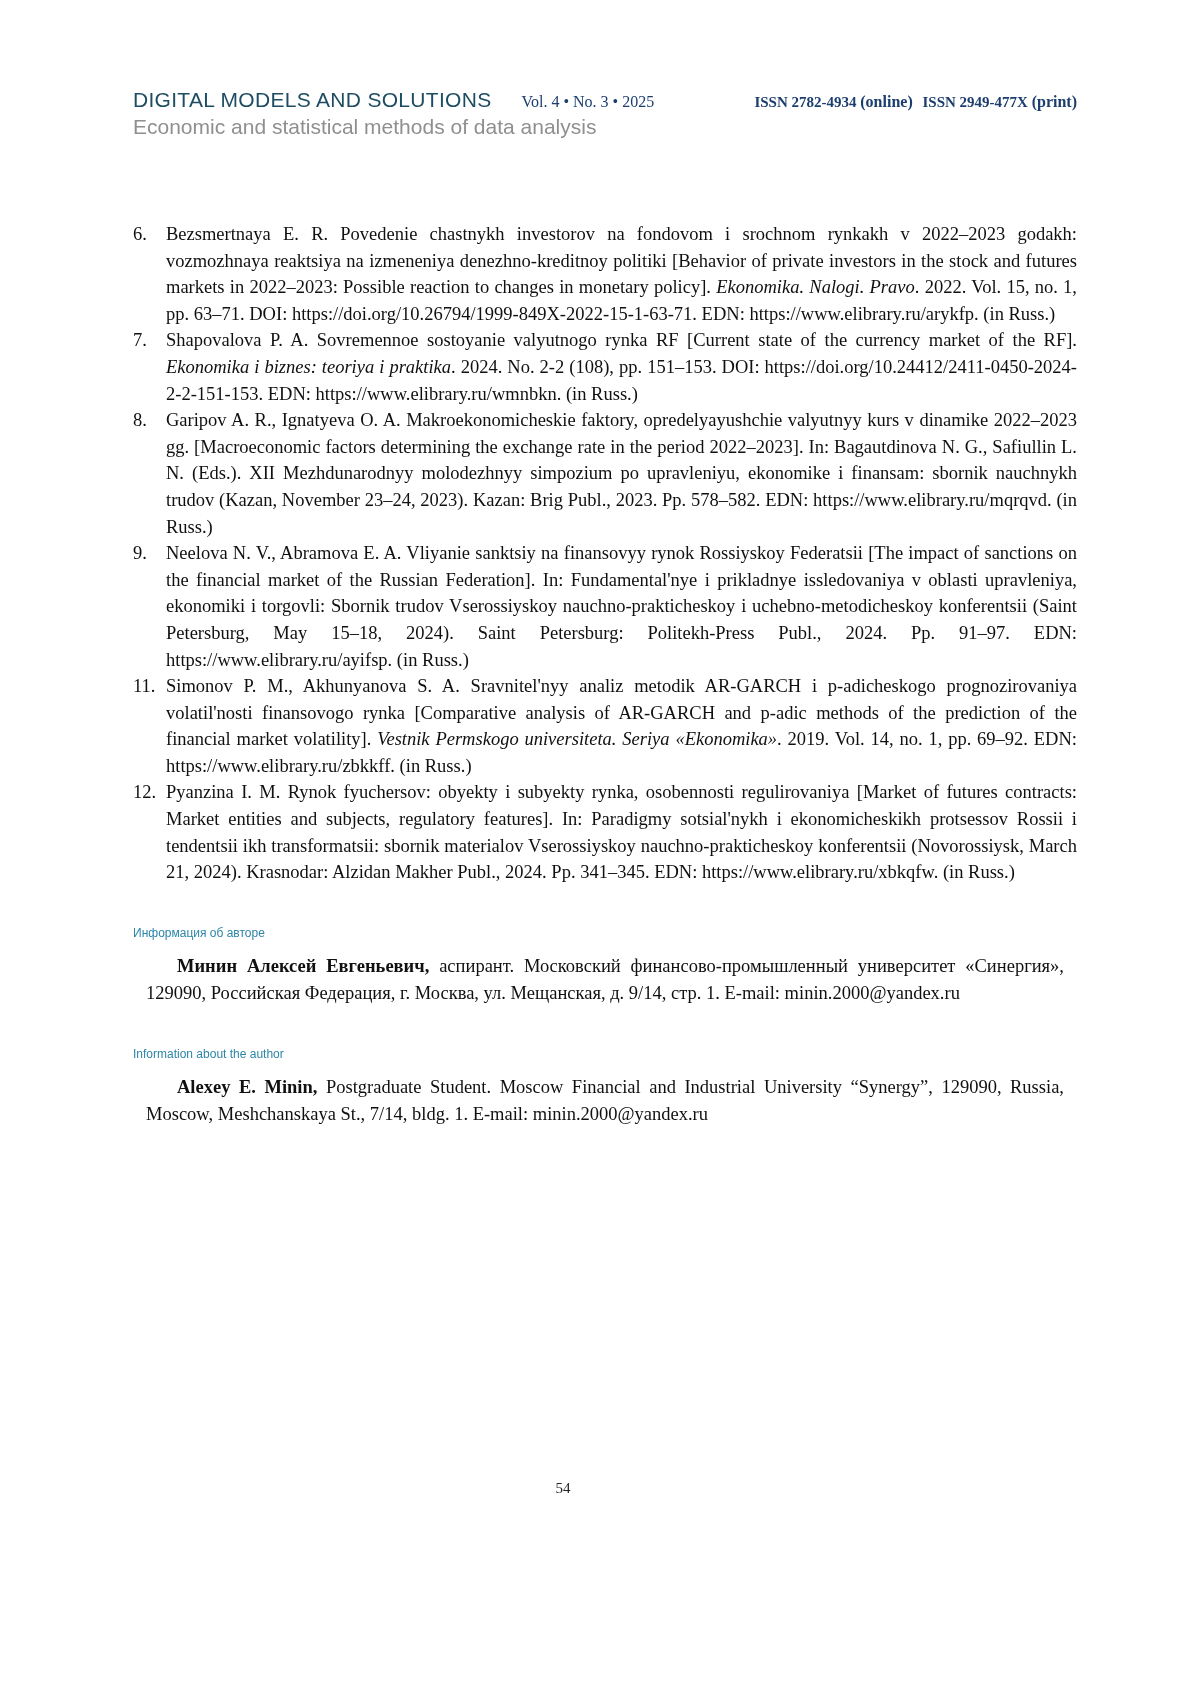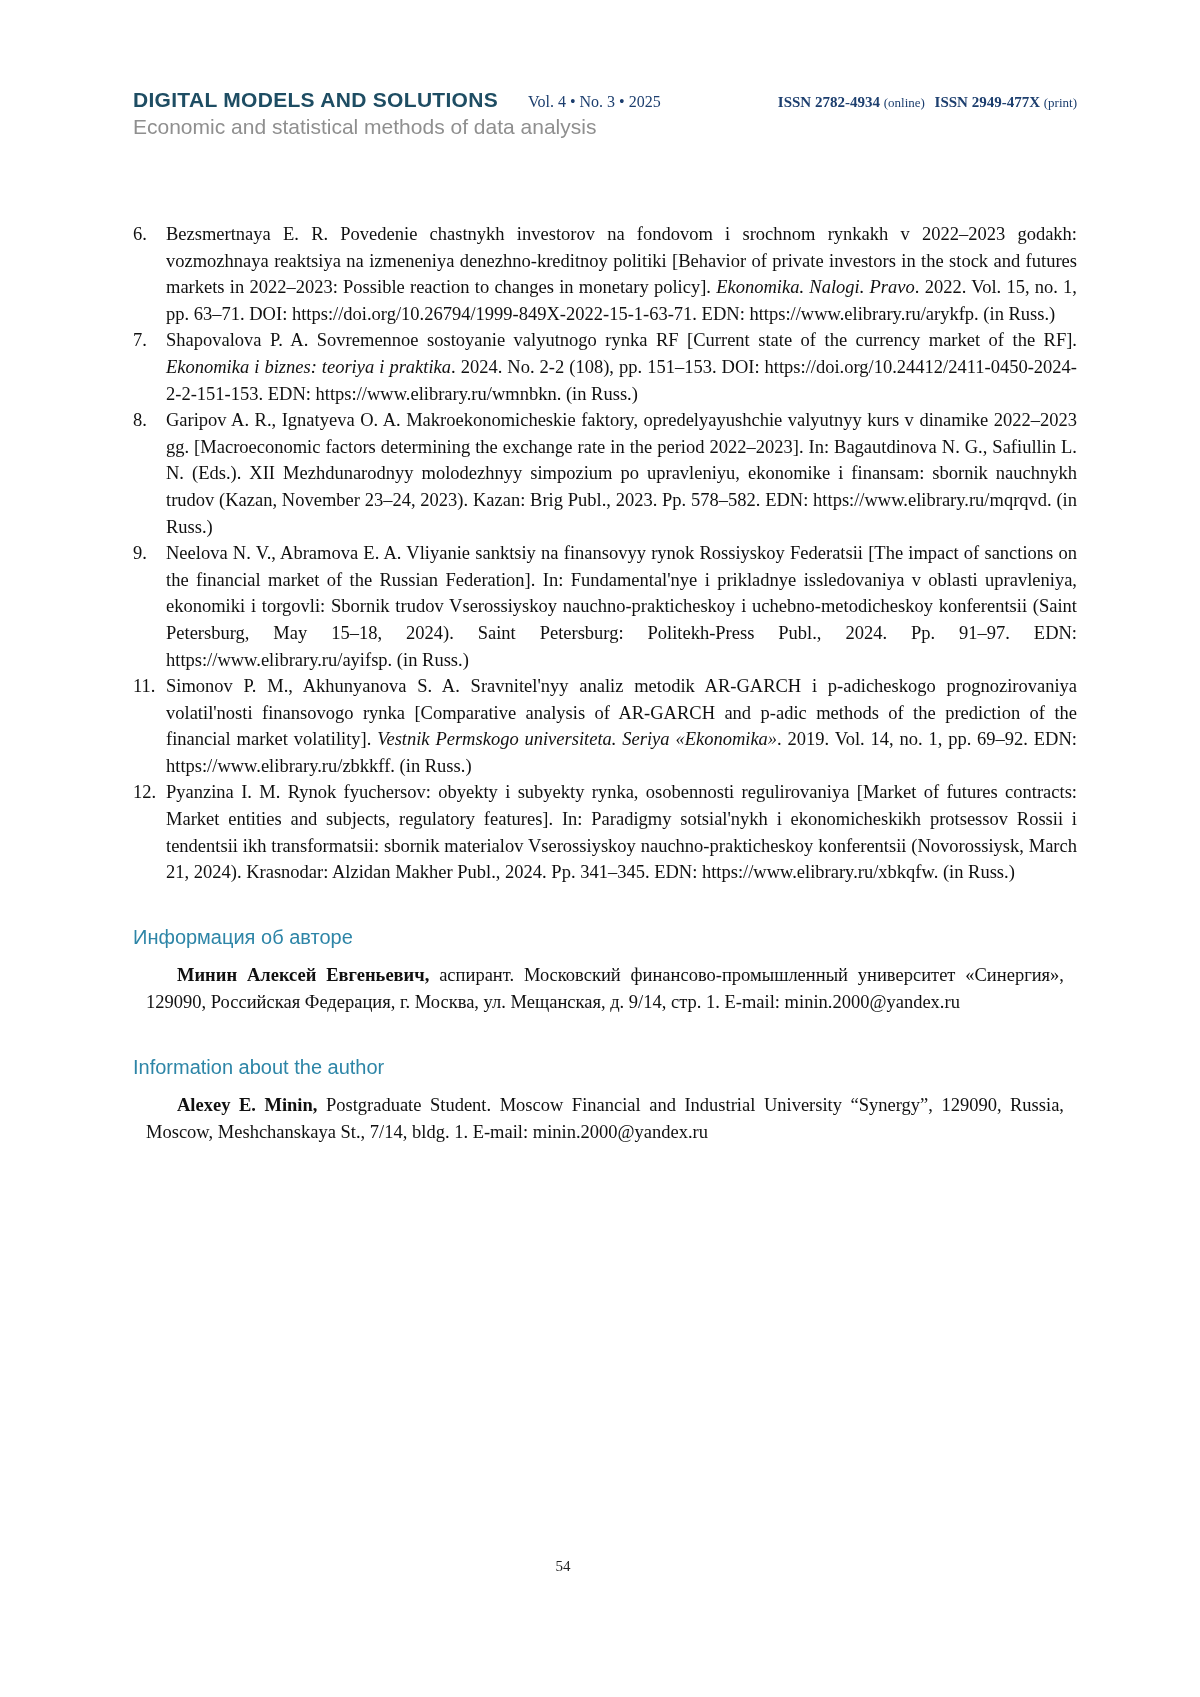--- a/index.html
+++ b/index.html
@@ -18,21 +18,21 @@
     position: absolute;
     left: 133px;
     top: 0;
     width: 944px;
   }
   
   .page-header { padding-top: 88px; }
   .header-row { display: flex; align-items: baseline; }
   .journal-title {
     font-family: "Liberation Sans", sans-serif;
-    font-weight: 700;
+    font-weight: 400;
     font-size: 21px;
     letter-spacing: 0.3px;
     color: #1e4d63;
     white-space: nowrap;
   }
   .vol-info {
     font-family: "Liberation Serif", serif;
     font-weight: 400;
     font-size: 16px;
     color: #1c3e6e;
@@ -40,21 +40,21 @@
     white-space: nowrap;
   }
   .issn-block {
     margin-left: auto;
     font-weight: 700;
     font-size: 15px;
     color: #1c3e6e;
     white-space: nowrap;
   }
   .issn-item + .issn-item { margin-left: 6px; }
-  .issn-suffix { font-weight: 400; font-size: 13px; }
+  .issn-suffix { font-weight: 700; font-size: 16px; }
   .subtitle {
     font-family: "Liberation Sans", sans-serif;
     font-size: 21px;
     color: #8f8f8f;
     margin-top: 3px;
   }
   
   .references {
     list-style: none;
     margin: 82px 0 0 0;
@@ -71,36 +71,36 @@
     position: absolute;
     left: 0;
     top: 0;
     width: 30px;
     text-align: left;
   }
   
   .section-heading {
     font-family: "Liberation Sans", sans-serif;
     font-weight: 500;
-    font-size: 20px;
+    font-size: 12px;
     color: #2d85a7;
     margin: 40px 0 12px 0;
   }
   .author-para {
     margin: 13px;
     text-align: justify;
     text-indent: 31px;
     font-size: 18.5px;
     line-height: 27px;
   }
   .author-name { font-weight: 700; }
   
   .page-number {
     position: absolute;
-    top: 1558px;
+    top: 1480px;
     left: 133px;
     width: 860px;
     text-align: center;
     font-size: 15px;
     color: #222;
   }
 </style>
 </head>
 <body>
 

